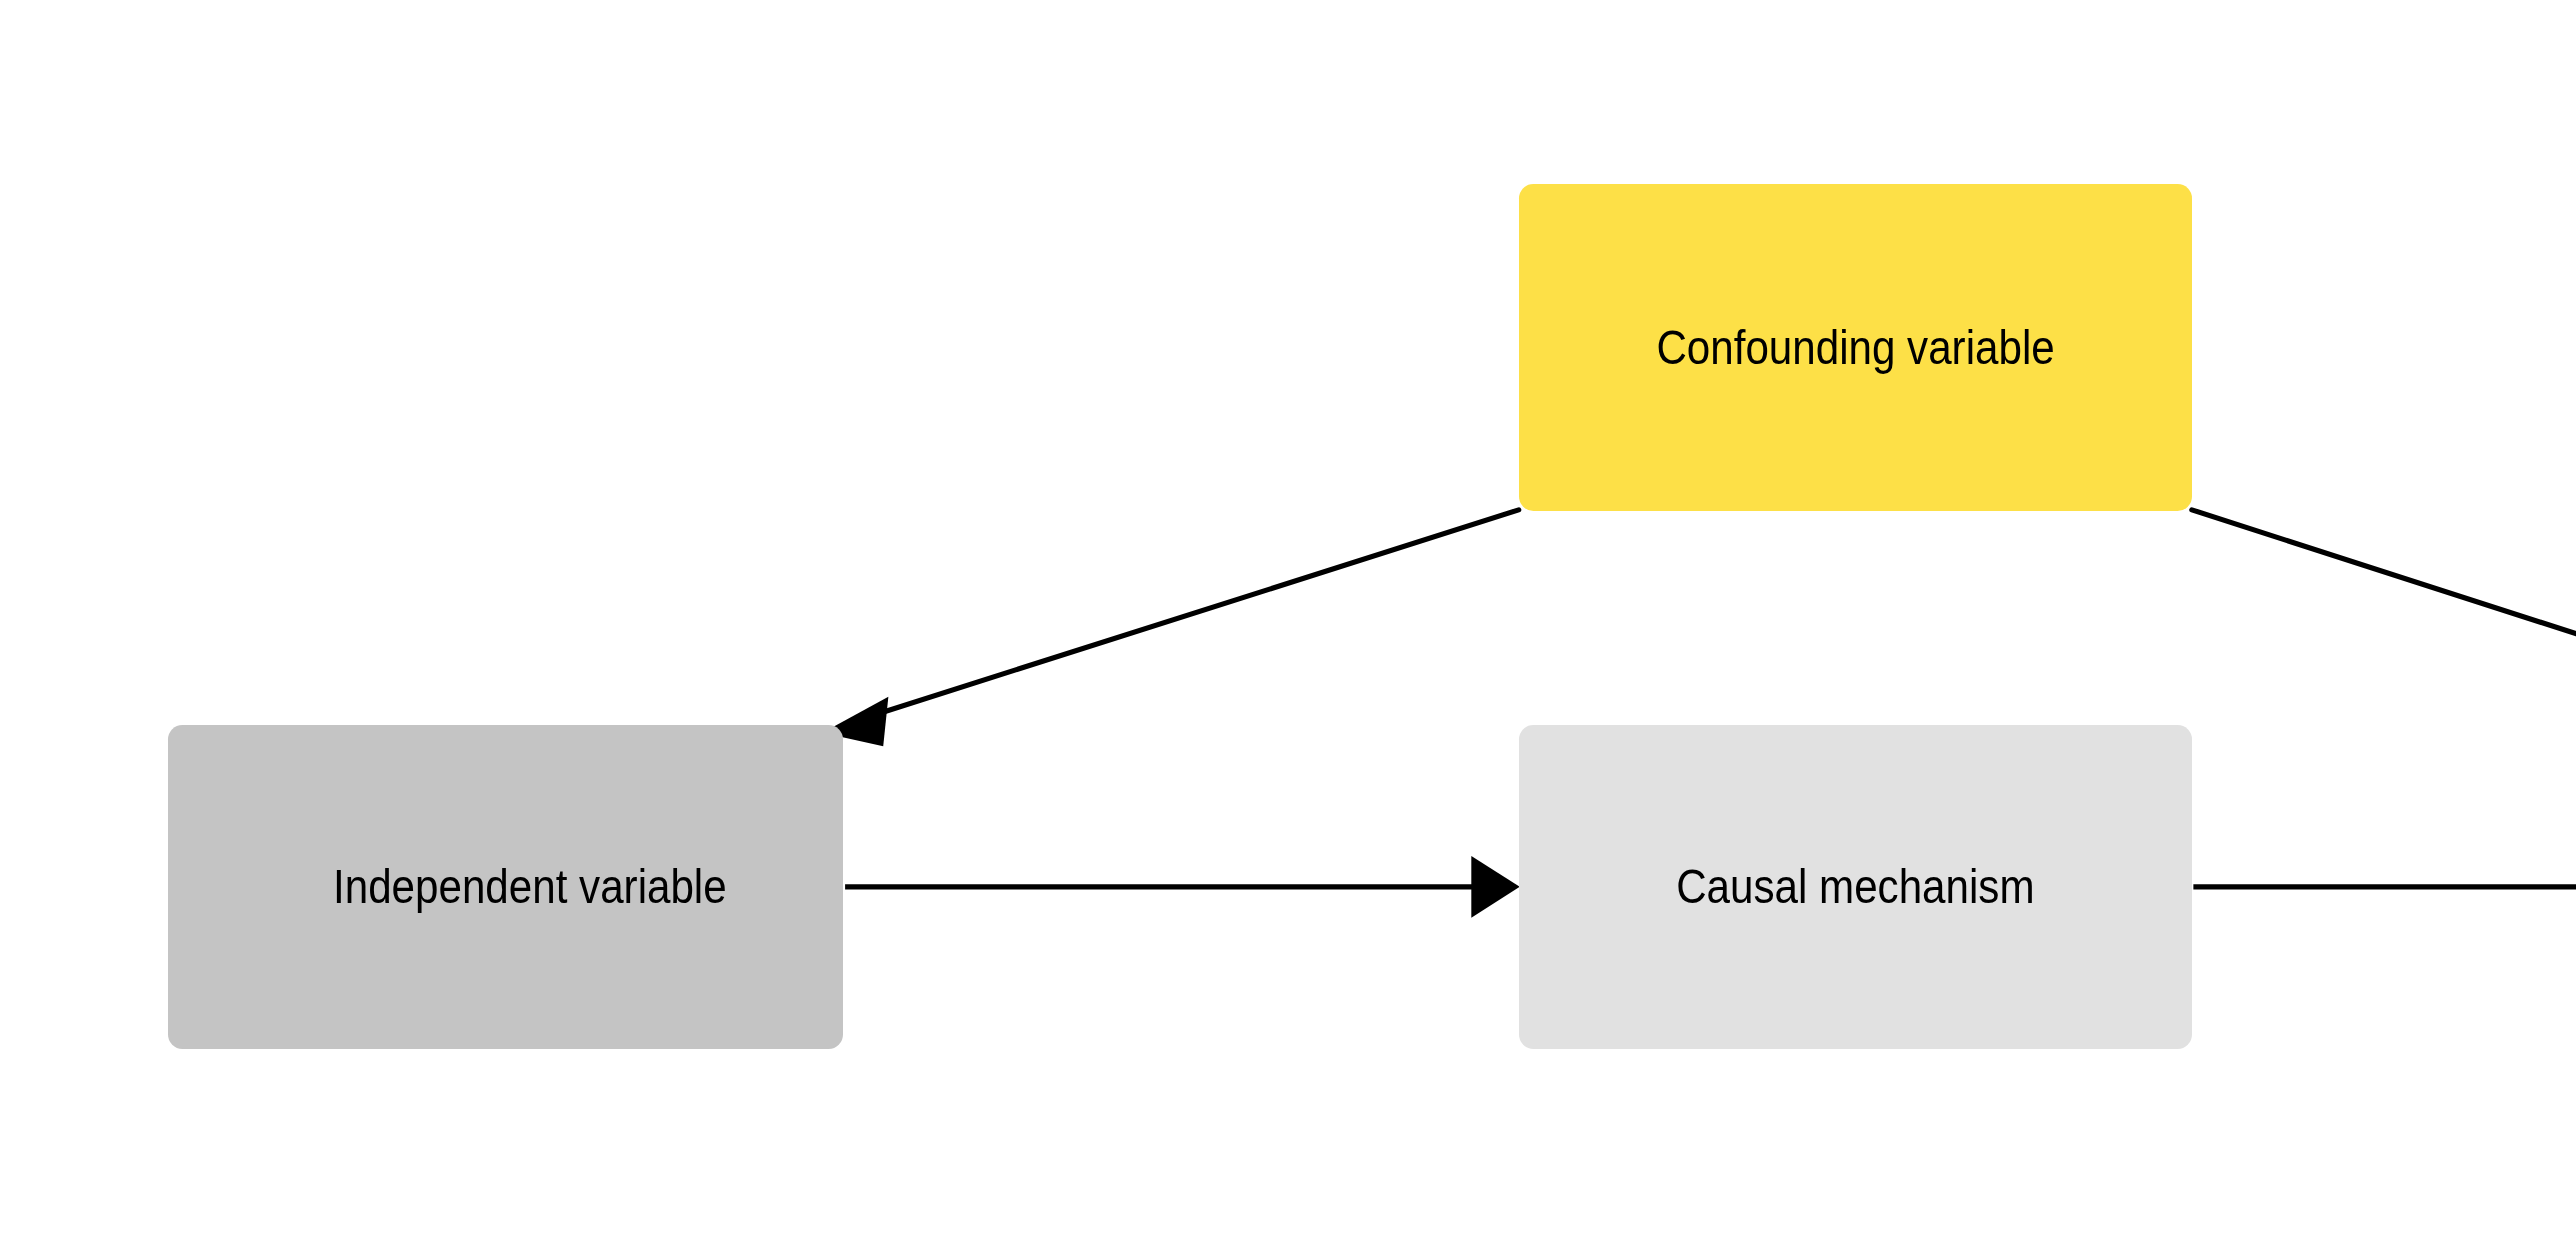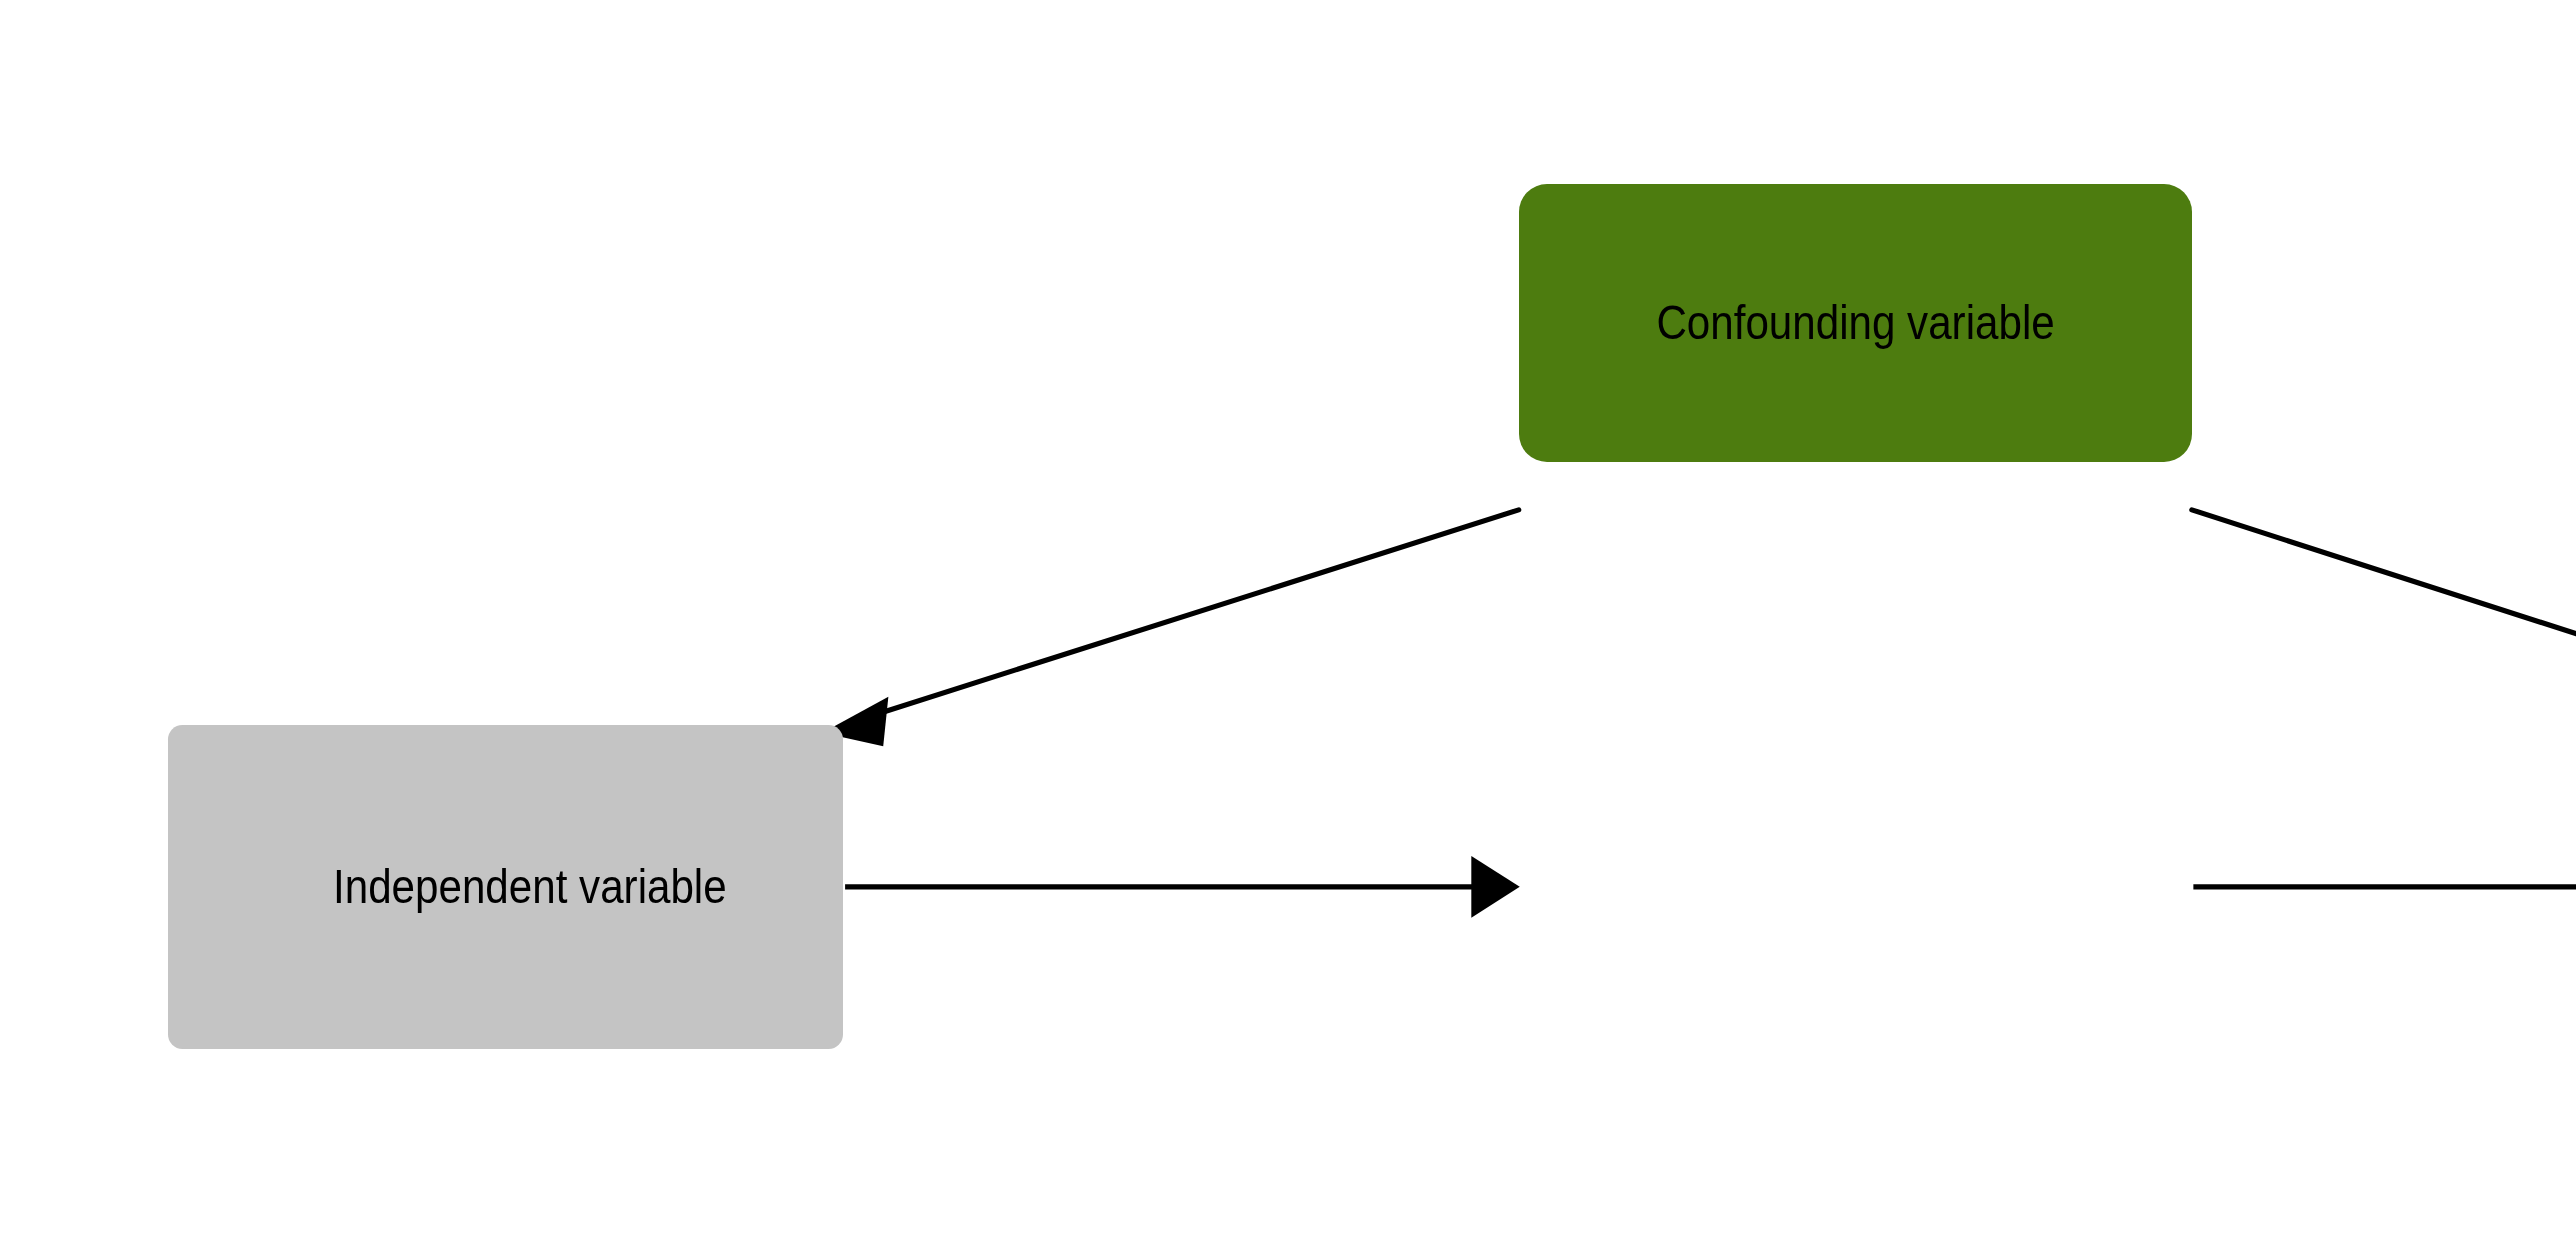--- a/index.html
+++ b/index.html
@@ -91,23 +91,26 @@
       <line x1="1640" y1="1722" x2="2862" y2="1722" stroke="#000000" stroke-width="10" stroke-linecap="butt"></line>
       <polygon points="2950,1722 2856,1662 2856,1782" fill="#000000"></polygon>
     </g>
 
     <g>
       <line x1="4258" y1="1722" x2="5480" y2="1722" stroke="#000000" stroke-width="10" stroke-linecap="butt"></line>
       <polygon points="5568,1722 5474,1662 5474,1782" fill="#000000"></polygon>
     </g>
   </svg>
 
-  <div class="node" id="node-confounding" style="left: 1519px; top: 184px; width: 673px; height: 278px; background: #4d7c0f; border-radius: 28px;">
+  <div class="node" id="node-confounding" style="left: 1519px; top: 184px; width: 673px; height: 327px; background: #fde047;">
     <span class="node-label" style="color: rgb(0, 0, 0);">Confounding variable</span>
   </div>
 
   <div class="node" id="node-independent" style="left: 168px; top: 725px; width: 675px; height: 324px; background: rgb(196, 196, 196);">
     <span class="node-label" style="color: rgb(0, 0, 0);">Independent variable</span>
   </div>
 
+  <div class="node" id="node-causal" style="left: 1519px; top: 725px; width: 673px; height: 324px; background: rgb(225, 225, 225);">
+    <span class="node-label" style="color: rgb(0, 0, 0);">Causal mechanism</span>
+  </div>
 
 </div>
 
 
 </body></html>

